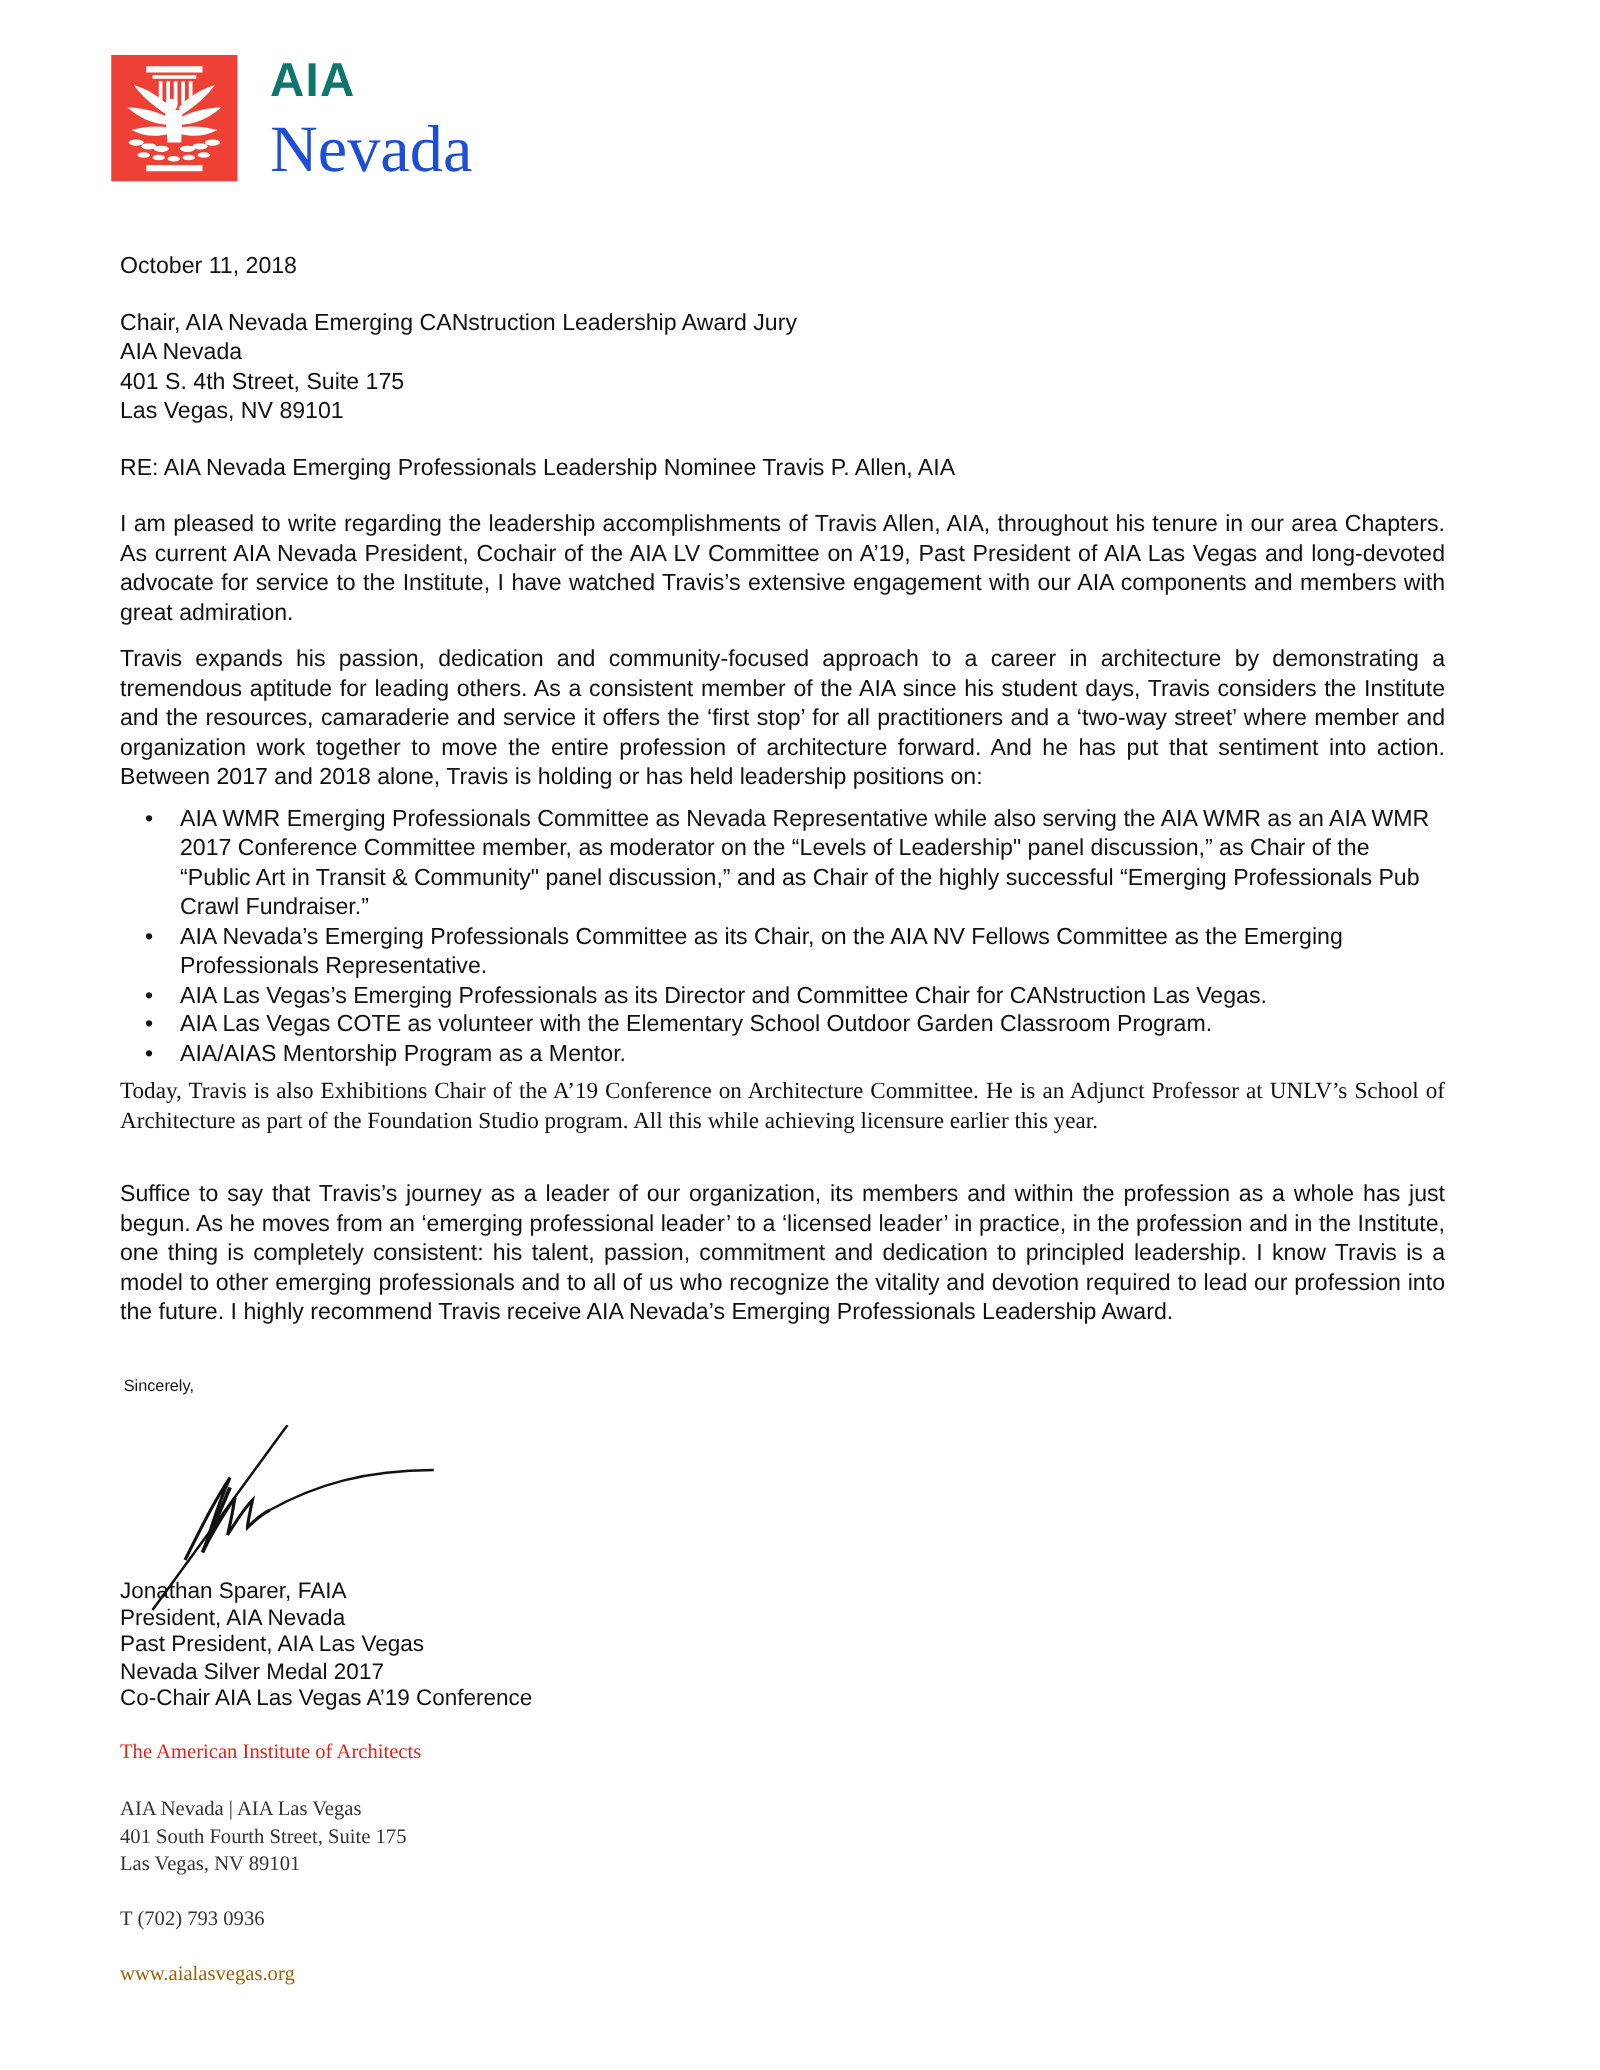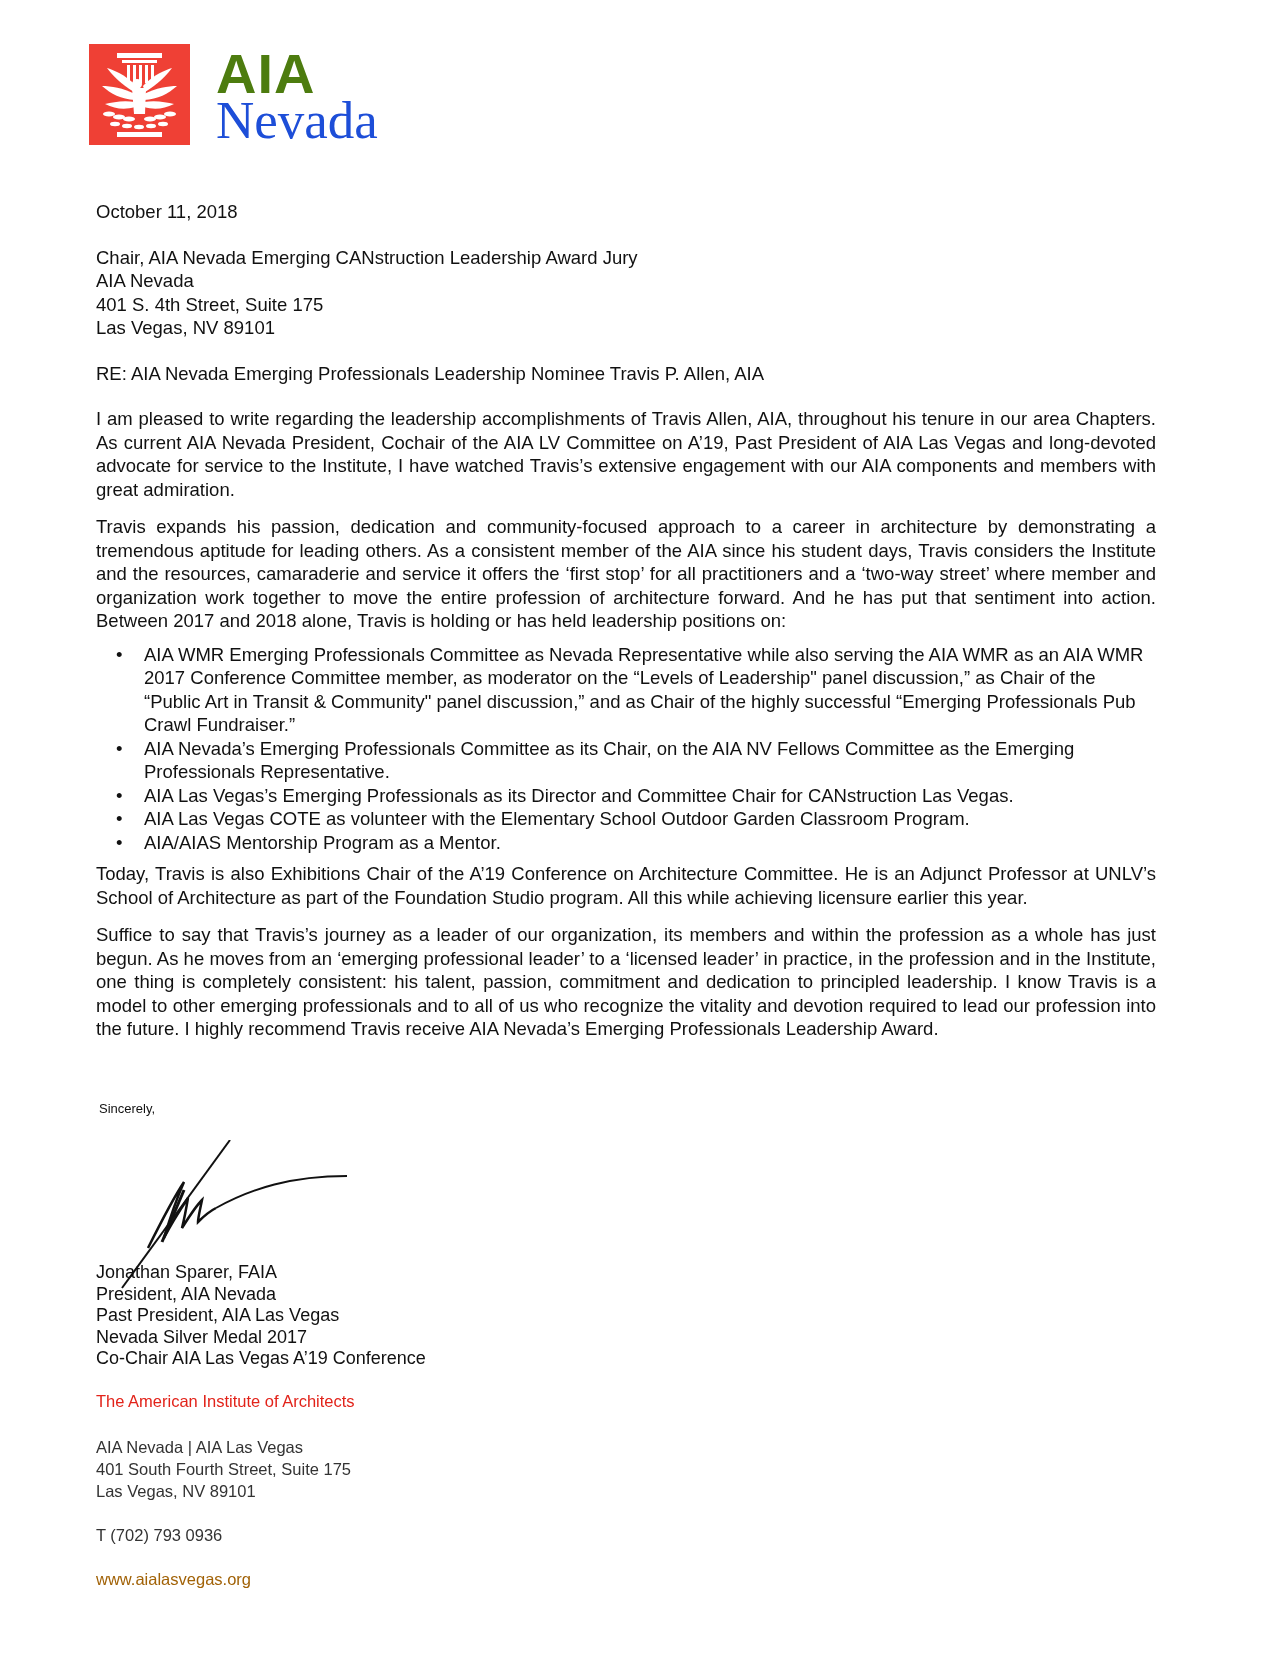--- a/index.html
+++ b/index.html
@@ -5,42 +5,42 @@
   html, body { margin: 0; padding: 0; background: #ffffff; }
   body { width: 1280px; height: 1656px; position: relative; overflow: hidden;
          font-family: "Liberation Sans", sans-serif; color: #111111; }
   .page { position: absolute; left: 0; top: 0; width: 1280px; height: 1656px; }
 
   
   .logo { position: absolute; left: 89px; top: 44px; display: flex; align-items: flex-start; }
   .logo-mark { width: 101px; height: 101px; background: #ef4035; position: relative; }
   .logo-mark svg { position: absolute; left: 0; top: 0; }
   .logo-text { margin-left: 26px; margin-top: 2px; line-height: 1; }
-  .logo-aia { font-family: "Liberation Sans", sans-serif; font-weight: 700; font-size: 56px; letter-spacing: 1px; color: #4d7c0f; display: block; height: 44px; }
+  .logo-aia { font-family: "Liberation Sans", sans-serif; font-weight: 700; font-size: 38px; letter-spacing: 1px; color: #0f766e; display: block; height: 44px; }
   .logo-nevada { font-family: Liberation Serif, serif; font-weight: 400; font-size: 53px; color: #1d4ed8; display: block; margin-top: 4px; }
 
   
   .letter { position: absolute; left: 96px; top: 200px; width: 1060px; font-size: 18.5px; line-height: 23.5px; }
   .line { display: block; white-space: nowrap; }
   .date { margin-bottom: 22px; }
   .addr { margin-bottom: 22px; }
   .re { margin-bottom: 22px; }
   .salutation { margin-bottom: 22px; }
   .para { text-align: justify; text-align-last: left; margin: 0 0 14px 0; }
-  .para.gap-lg { margin-bottom: 14px; }
+  .para.gap-lg { margin-bottom: 34px; font-family: Liberation Serif, serif; }
   ul.bullets { margin: 0 0 8px 0; padding: 0 0 0 48px; list-style: none; }
   ul.bullets li { position: relative; margin: 0; }
   ul.bullets li .bullet { position: absolute; left: -28px; top: 0; }
 
   .closing { position: absolute; left: 99px; top: 1101px; font-size: 13px; }
   .signature { position: absolute; left: 112px; top: 1140px; }
   .signer { position: absolute; left: 96px; top: 1262px; font-size: 18px; line-height: 21.5px; }
 
   
-  .footer { position: absolute; left: 96px; top: 1390px; font-family: Liberation Sans, sans-serif; font-size: 16.5px; color: #333; line-height: 22px; }
+  .footer { position: absolute; left: 96px; top: 1390px; font-family: Liberation Serif, serif; font-size: 16.5px; color: #333; line-height: 22px; }
   .footer .org { color: #e2231a; margin-bottom: 24px; }
   .footer .addr-block { margin-bottom: 22px; }
   .footer .phone { margin-bottom: 22px; }
   .footer .web { color: #a16207; text-decoration: none; }
 </style>
 </head>
 <body>
 
 <div class="page">
 

